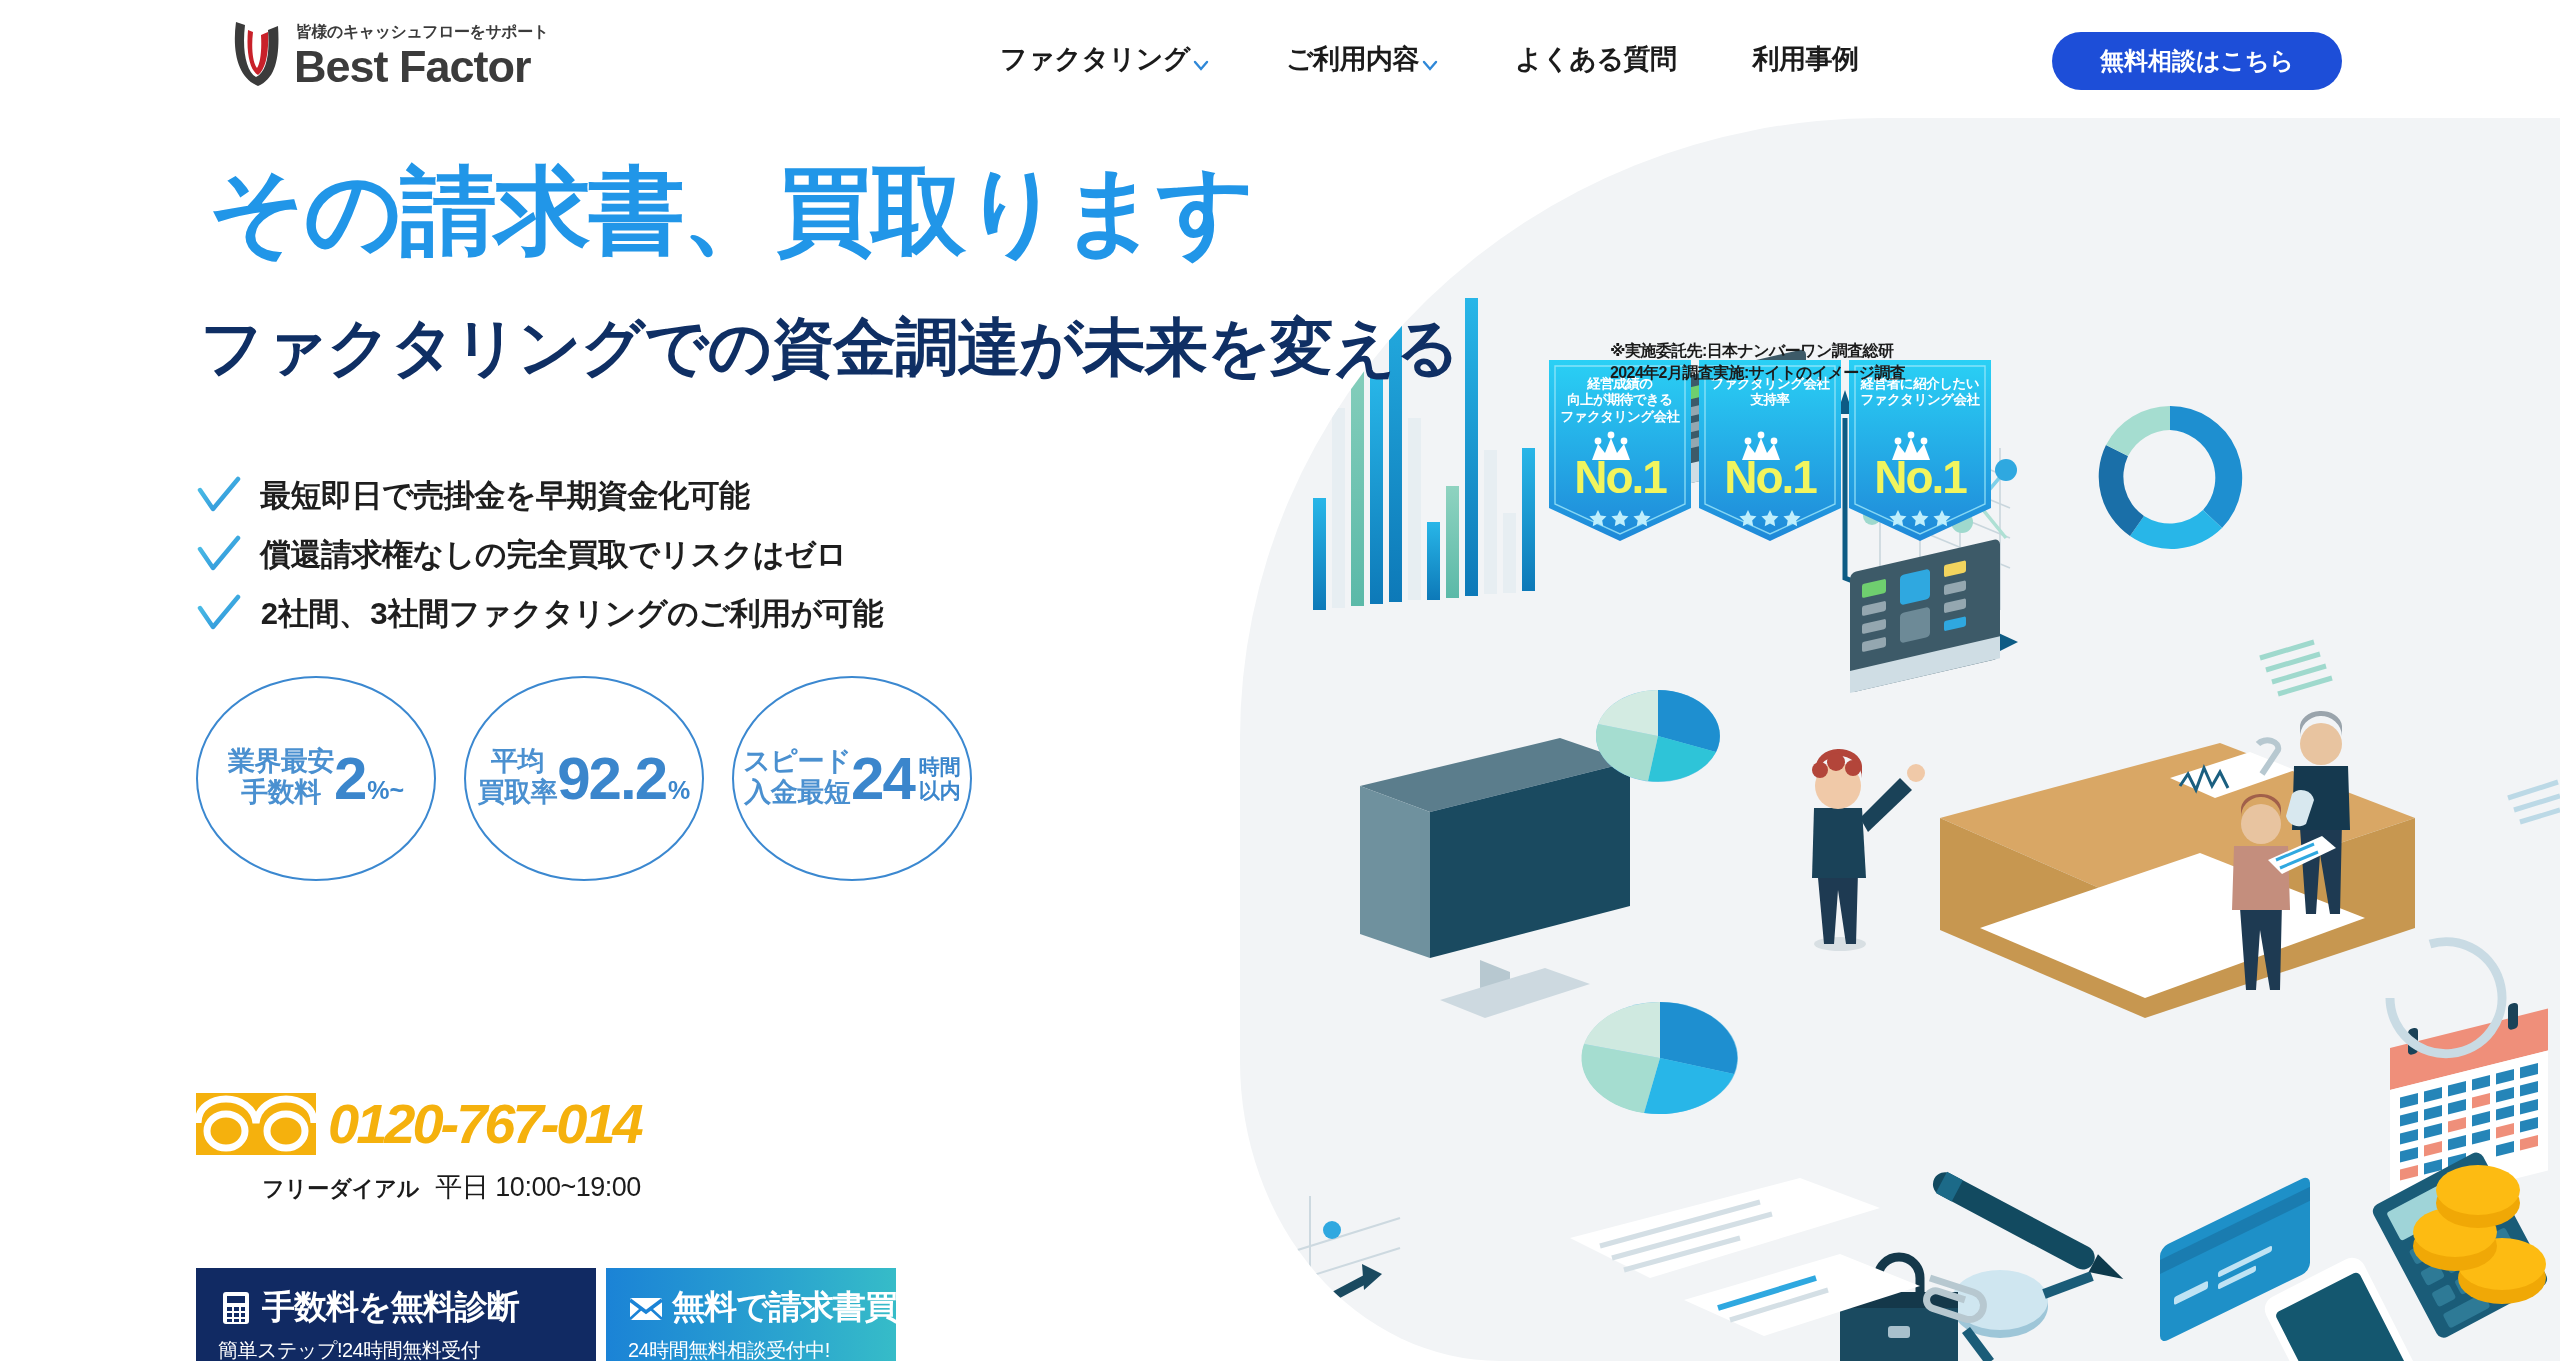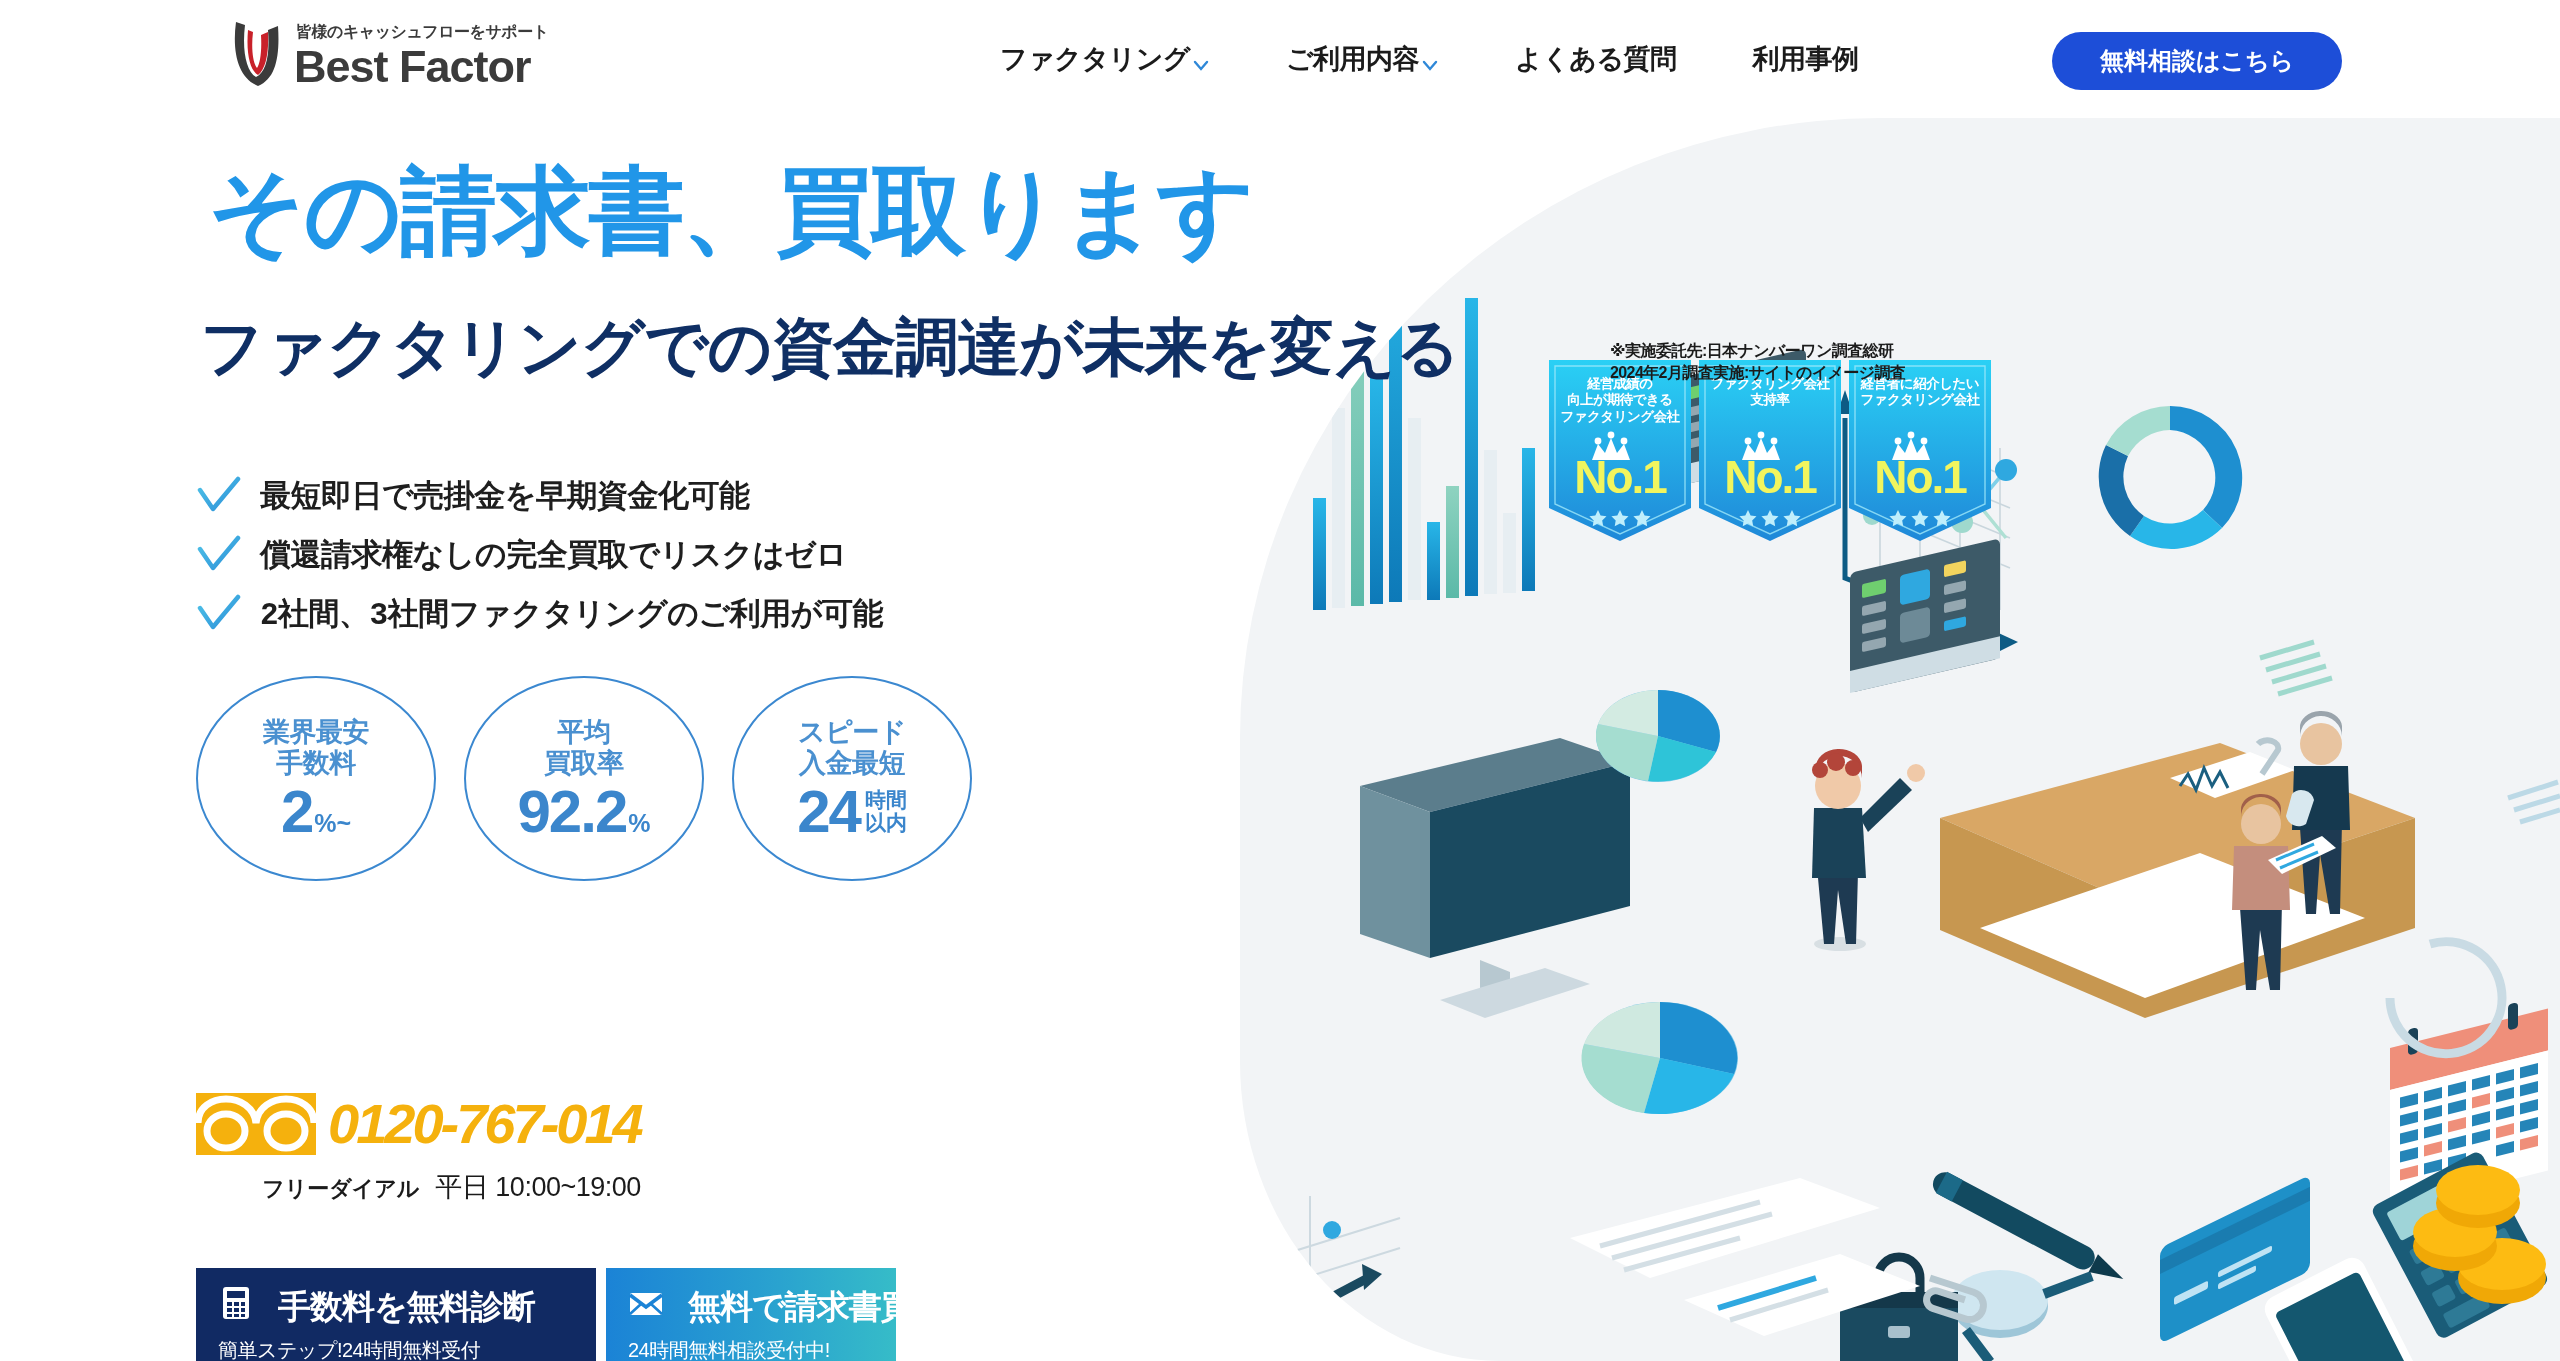--- a/index.html
+++ b/index.html
@@ -71,21 +71,21 @@
   .check-ico{ width:46px; height:40px; margin-right:18px; flex:0 0 auto; }
   .check-text{
     font-size:31px; font-weight:bold; color:#1e1e1e;
     letter-spacing:-0.5px; white-space:nowrap;font-family:Liberation Mono, monospace;
   }
 
   
   .stats{ position:absolute; left:196px; top:558px; display:flex; gap:28px; }
   .stat{
     width:240px; height:205px; border:2.5px solid #3b88d0; border-radius:50%;
-    display:flex; flex-direction:column; align-items:center; justify-content:center;
+    display:flex; flex-direction:row; align-items:center; justify-content:center;
     background:#fff;
   }
   .stat-label{
     font-size:27px; font-weight:bold; color:#4a90d0; line-height:1.14;
     text-align:center; letter-spacing:-0.5px; margin-bottom:4px;
   }
   .stat-val{ display:flex; align-items:baseline; justify-content:center; }
   .stat-num{
     font-size:60px; font-weight:bold; color:#3b86cc; line-height:0.95;
     letter-spacing:-2px;
@@ -110,21 +110,21 @@
 
   
   .cta-row{ position:absolute; left:196px; top:1150px; display:flex; gap:10px; }
   .cta-btn{
     width:400px; height:113px; border:none; cursor:pointer;
     display:flex; flex-direction:column; justify-content:center;
     padding-left:22px; color:#fff; text-align:left;
   }
   .cta-diag{ background:#112a63; }
   .cta-mail{ background:linear-gradient(90deg,#1b83d6 0%,#2aa3cf 60%,#36bcc8 100%); width:290px; }
-  .cta-main{ display:flex; gap:24px; }
+  .cta-main{ display:flex; align-items:center; gap:8px; }
   .cta-ico{ width:36px; height:36px; flex:0 0 auto; }
   .cta-title{ font-size:33px; font-weight:bold; letter-spacing:-1px; white-space:nowrap; }
   .cta-sub{ font-size:20px; margin-top:7px; letter-spacing:-0.5px; white-space:nowrap; }
 
   
   .illus{ position:absolute; left:0; top:0; width:1320px; height:1243px; }
   .badges{ position:absolute; left:305px; top:240px; display:flex; }
   .badge{ width:150px; height:185px; position:relative; }
   .badge-label{
     position:absolute; top:18px; left:0; width:100%;

